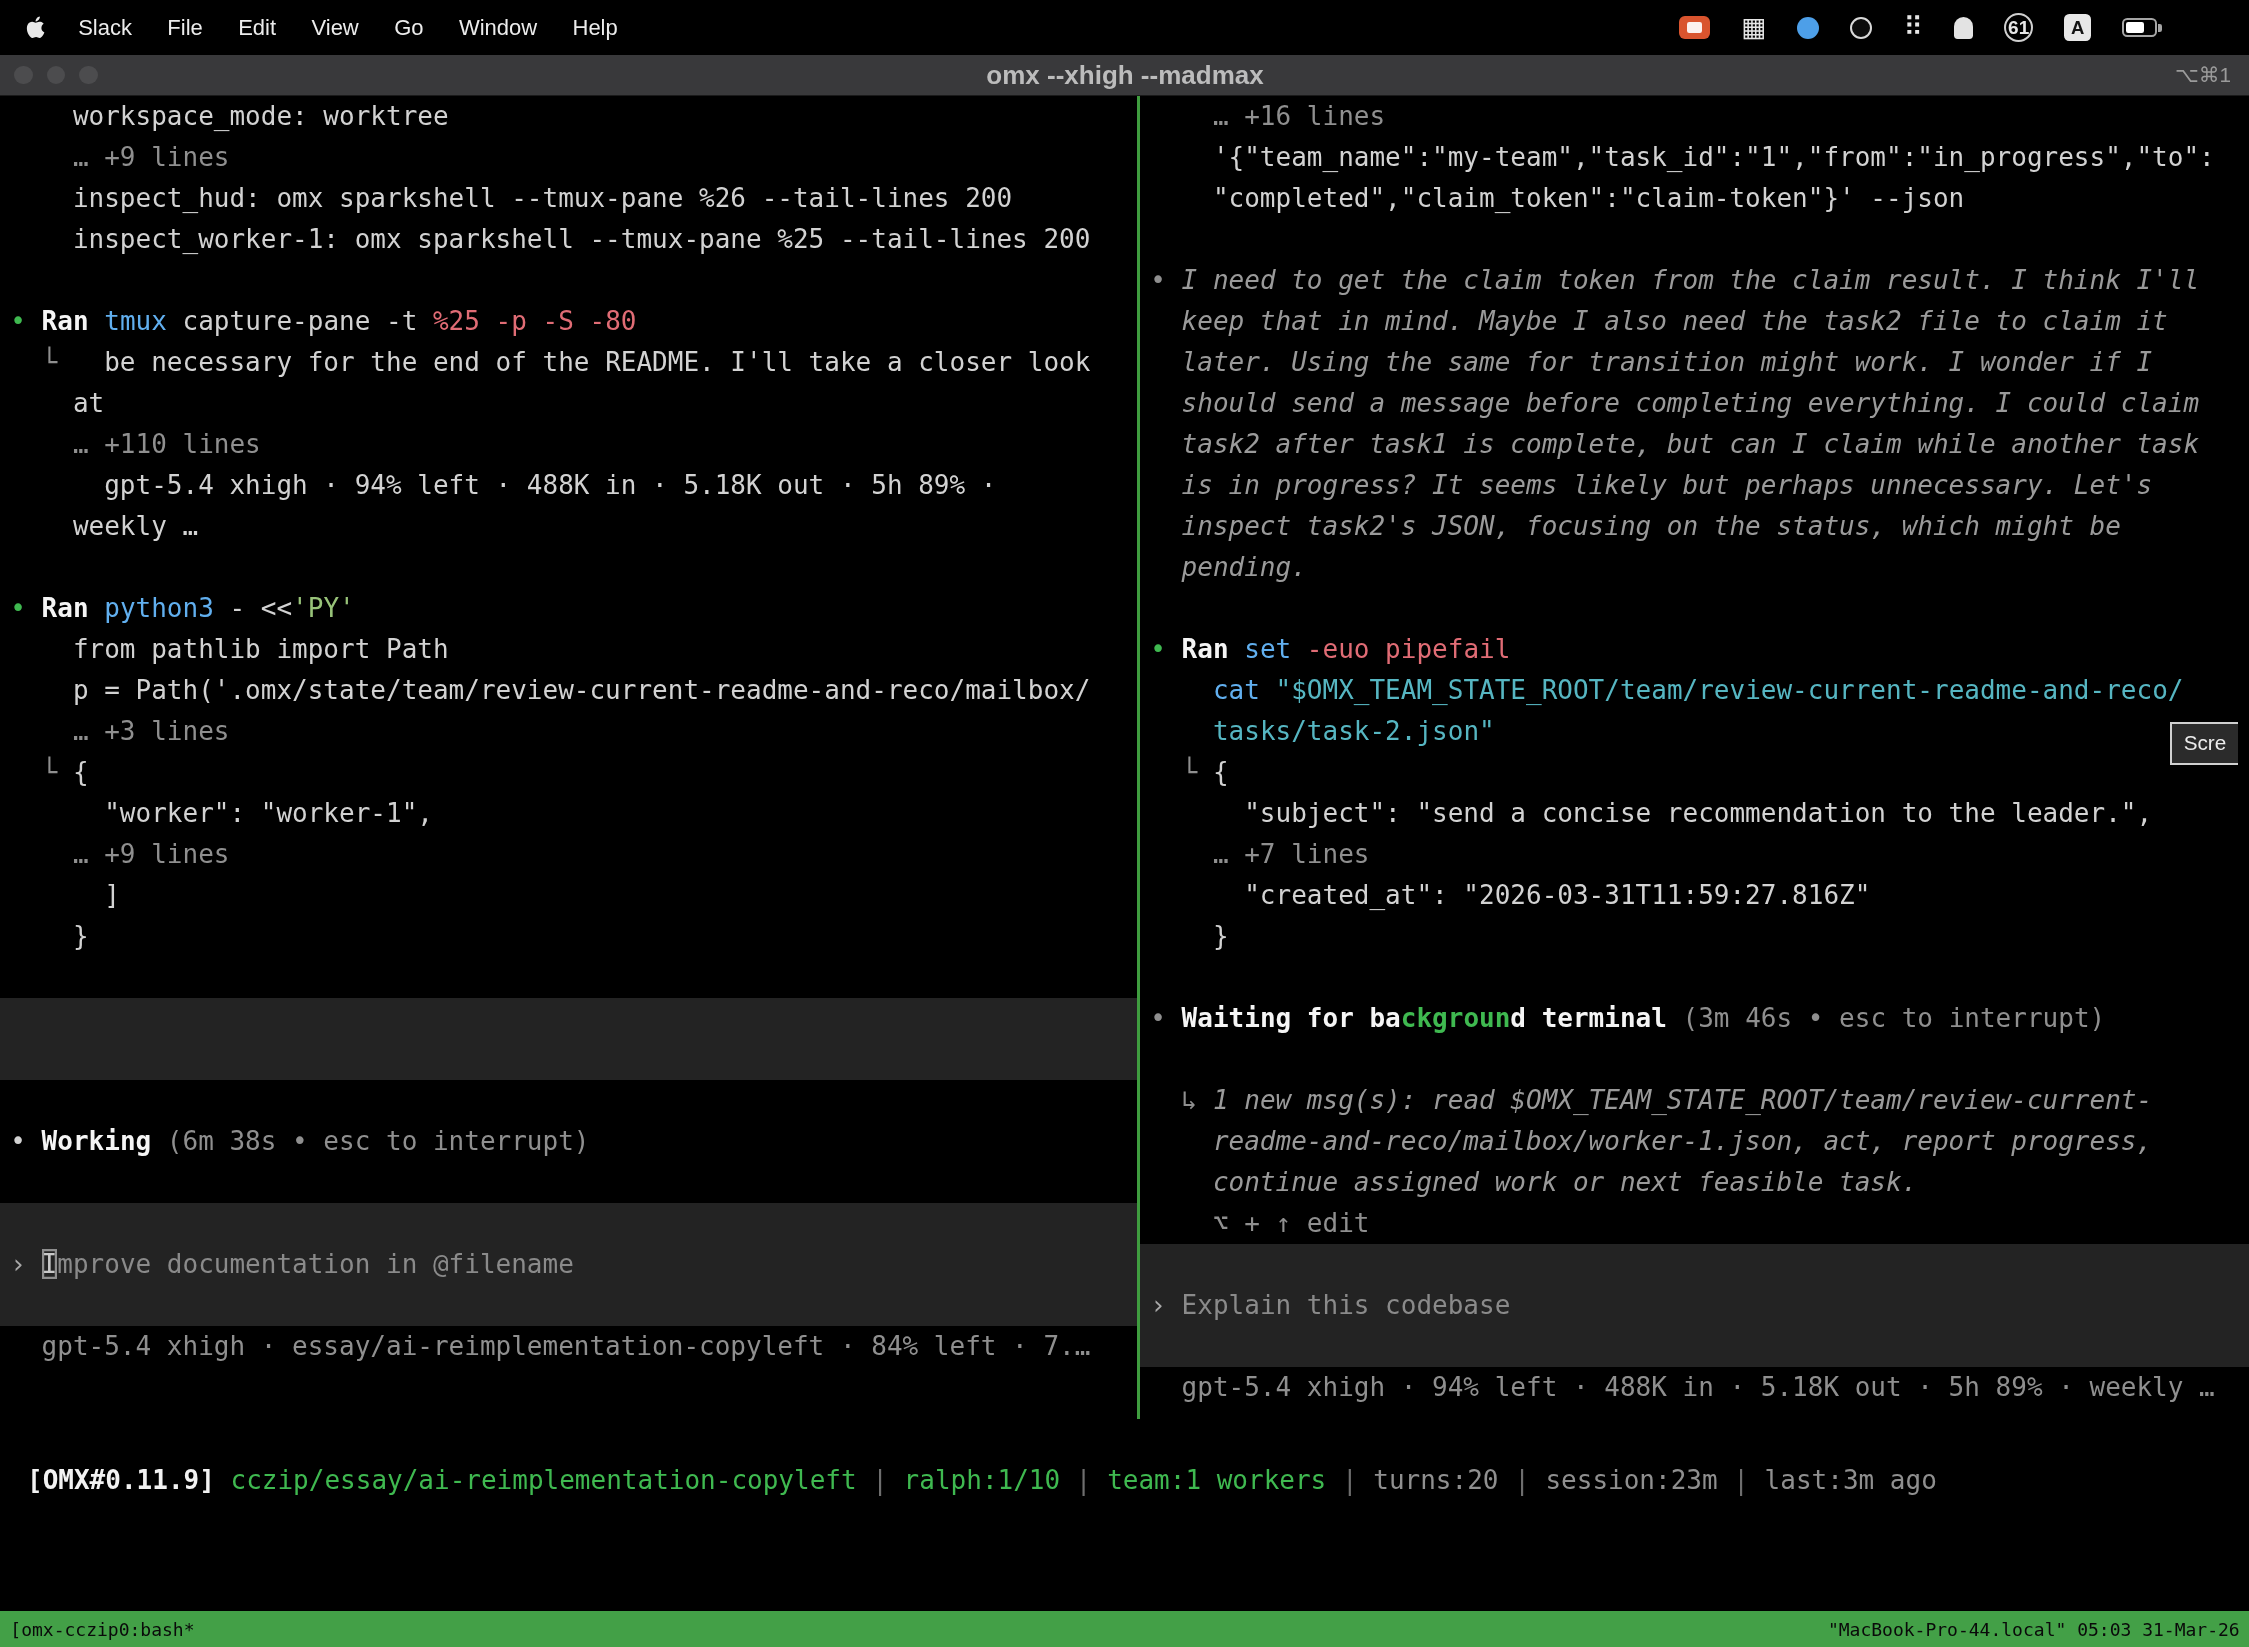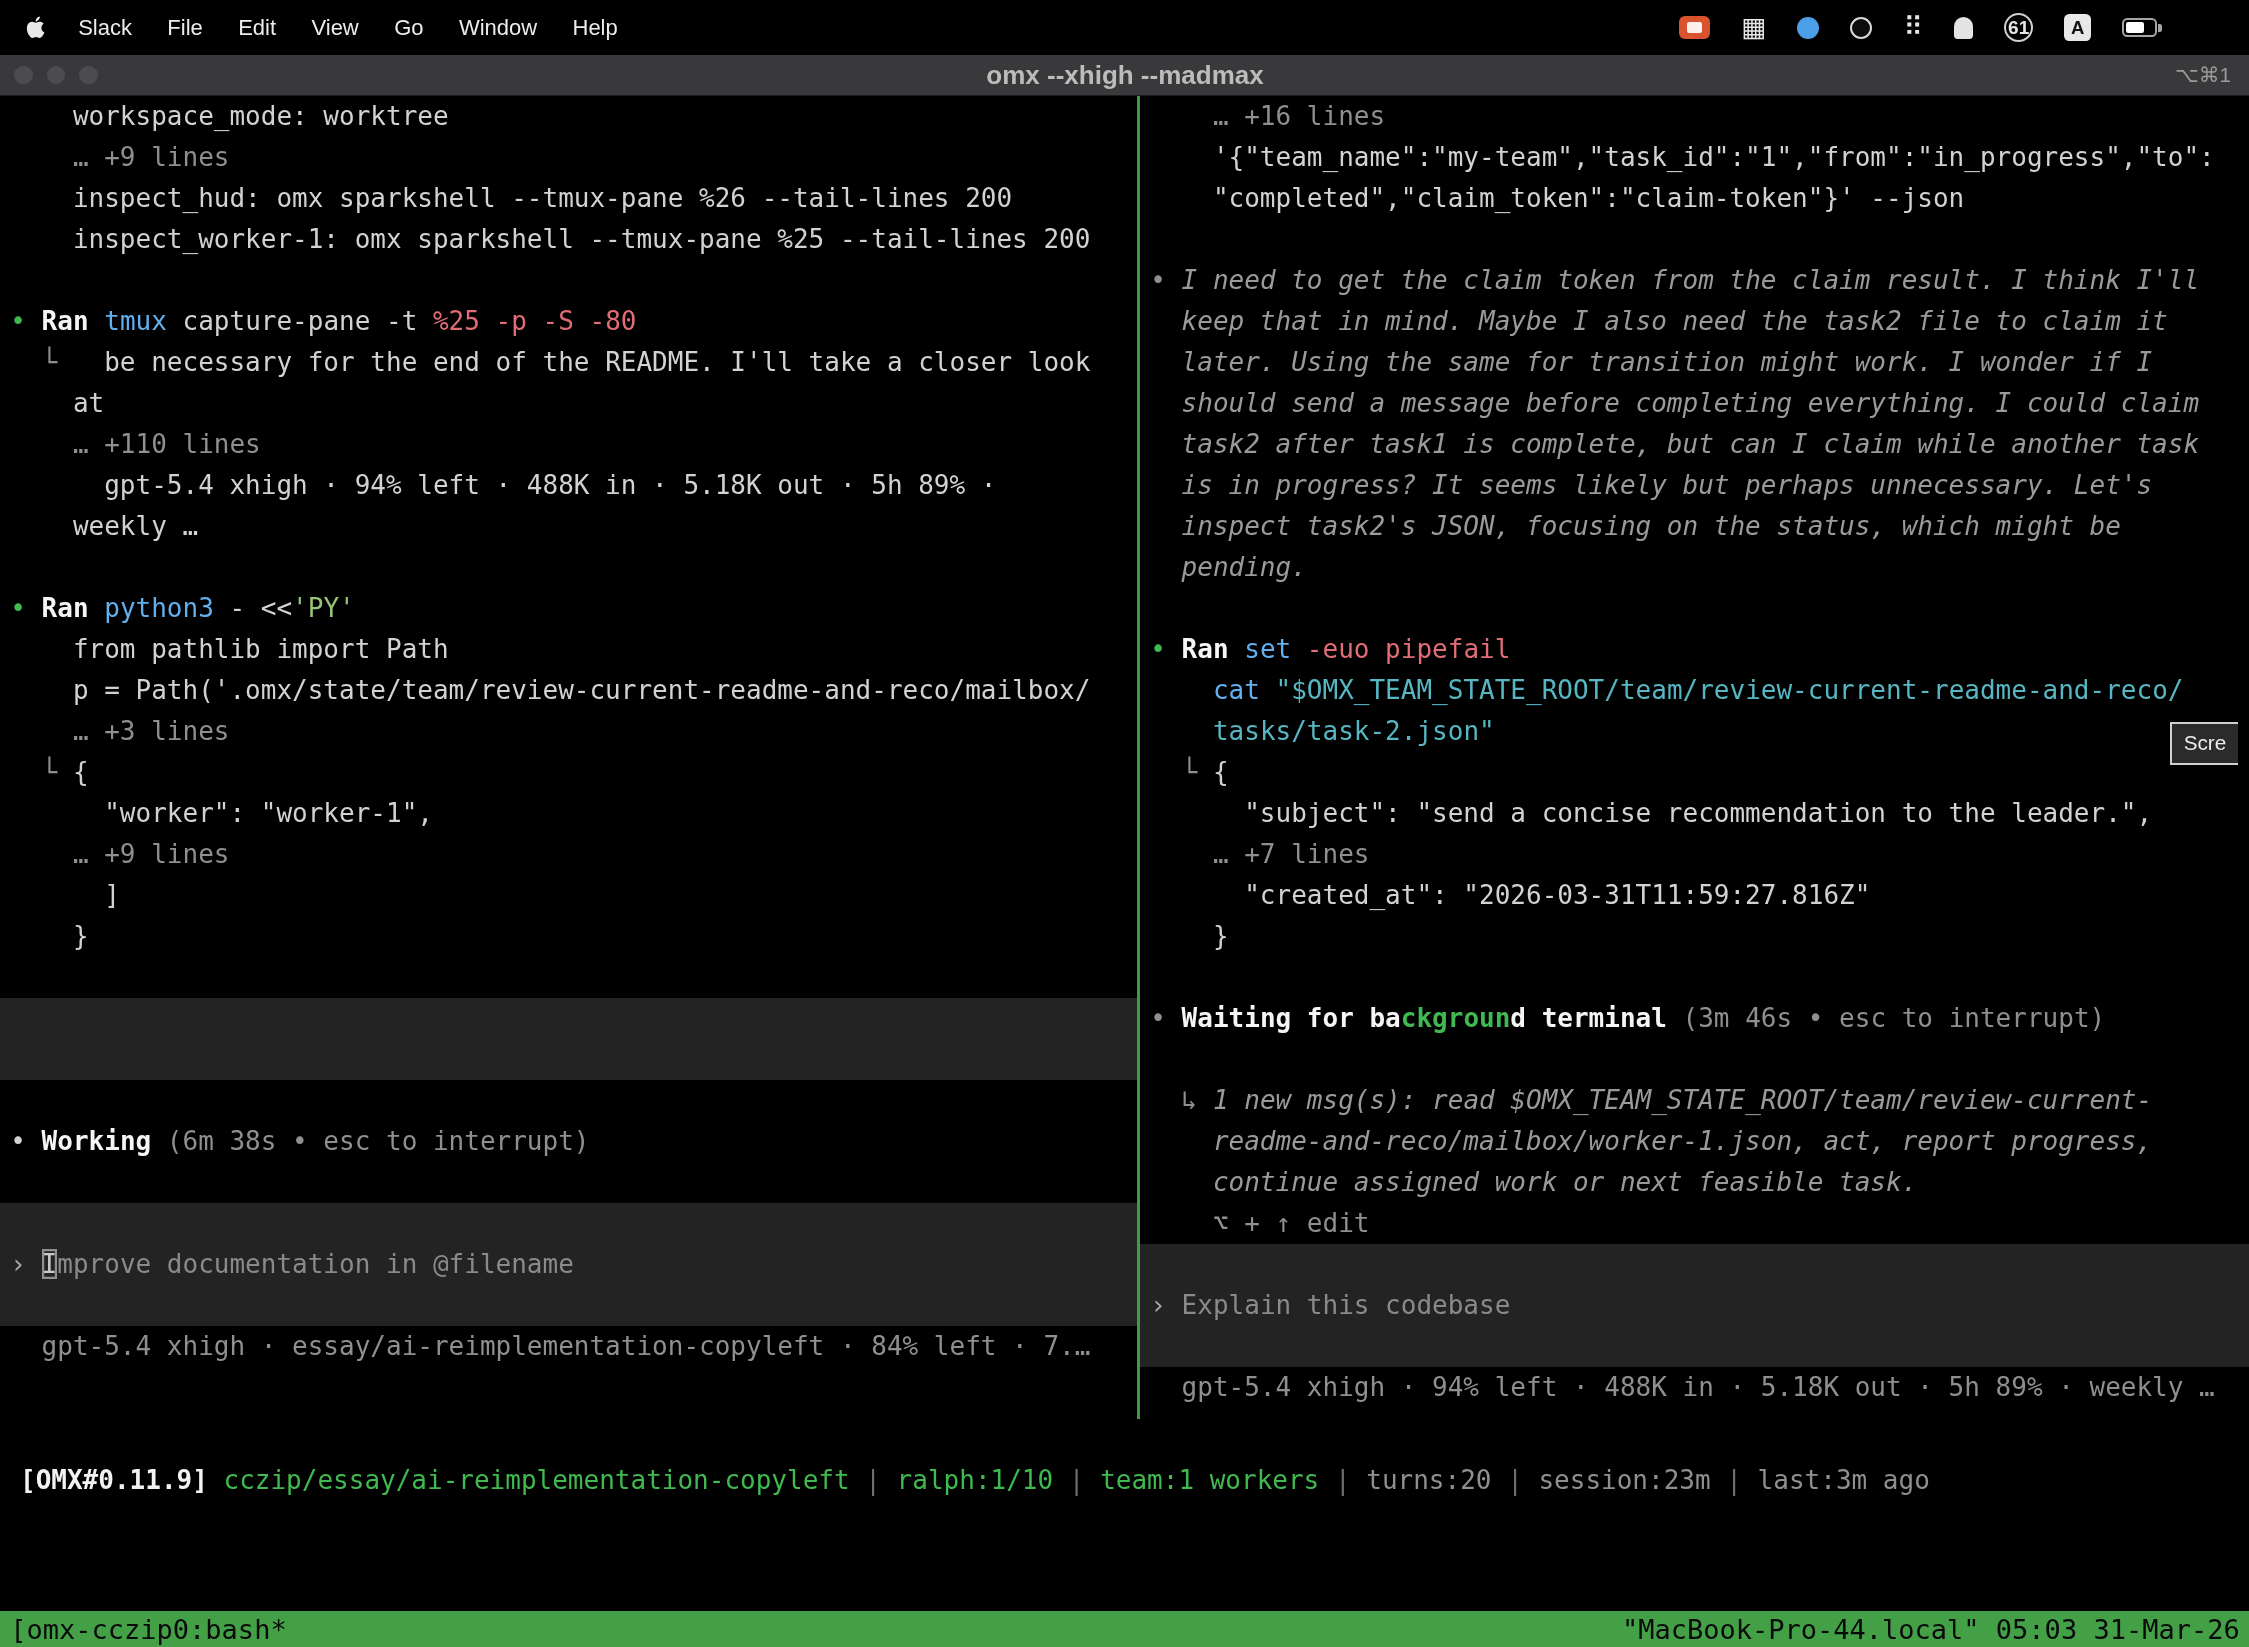--- a/index.html
+++ b/index.html
@@ -54,27 +54,27 @@
   .c-bl{color:#61afef}
   .c-r{color:#e06c75}
   .c-cy{color:#56b6c2}
   .c-y{color:#98c379}
   .c-p{color:#a8a8a8}
   .c-gh{color:#8a8a8a}
   .c-cur{box-shadow:inset 0 0 0 2.2px #8f8f8f;color:#c9c9c9}
   .c-bw{color:#f2f2f2;font-weight:bold}
   .c-sep{color:#6e6e6e}
 
-  .omx-status{margin-top:41px;height:41px;white-space:pre;padding:0 20px}
+  .omx-status{margin-top:41px;height:41px;white-space:pre;padding:0 27px}
 
   
   .tooltip{position:absolute;right:12px;top:722px;border:2.2px solid #d0d0d0;border-right:none;background:#2b2b2b;color:#ececec;font-size:20.7px;padding:7.4px 11.8px 7.4px 11.8px;white-space:nowrap}
 
   
-  .tmux-bar{position:absolute;left:0;right:0;bottom:0;height:37px;background:#43a047;color:#0a0a0a;display:flex;align-items:center;justify-content:space-between;padding:0 10.3px;font-family:"DejaVu Sans Mono",monospace;font-size:27px;white-space:pre}
+  .tmux-bar{position:absolute;left:0;right:0;bottom:0;height:37px;background:#43a047;color:#0a0a0a;display:flex;align-items:center;justify-content:space-between;padding:0 10.3px;font-family:"DejaVu Sans Mono",monospace;font-size:18px;white-space:pre}
 </style>
 </head>
 <body>
 
 <div class="screen">
 
   <div class="menubar">
     <span class="apple">
       <svg width="26.6" height="26.6" viewBox="0 0 24 24">
           <path d="M17.5 12.6c0-2.4 2-3.6 2.1-3.7-1.1-1.7-2.9-1.9-3.5-1.9-1.5-.2-2.9.9-3.7.9-.8 0-1.9-.9-3.2-.9-1.6 0-3.2 1-4 2.4-1.7 3-.4 7.4 1.2 9.8.8 1.2 1.8 2.5 3.1 2.4 1.2 0 1.7-.8 3.2-.8s1.9.8 3.2.8c1.3 0 2.2-1.2 3-2.4.9-1.4 1.3-2.7 1.3-2.8-.1 0-2.7-1-2.7-3.8zM15.1 5.3c.7-.8 1.1-1.9 1-3-1 0-2.1.7-2.8 1.5-.6.7-1.2 1.8-1 2.9 1.1.1 2.2-.6 2.8-1.4z" fill="#e8e8e8"></path>

